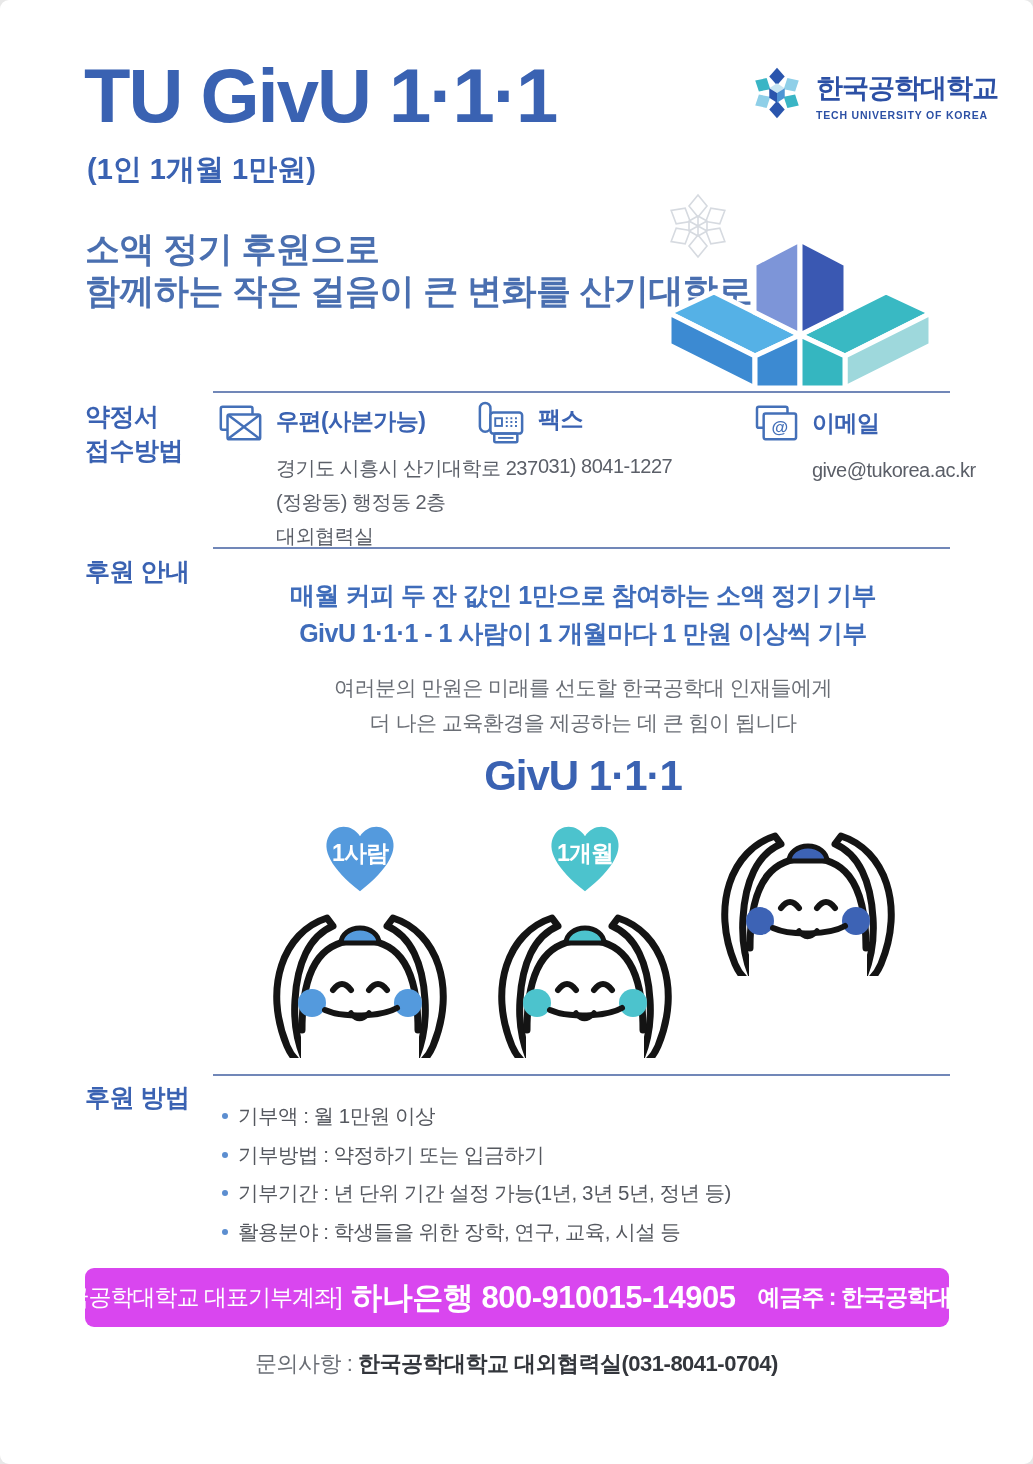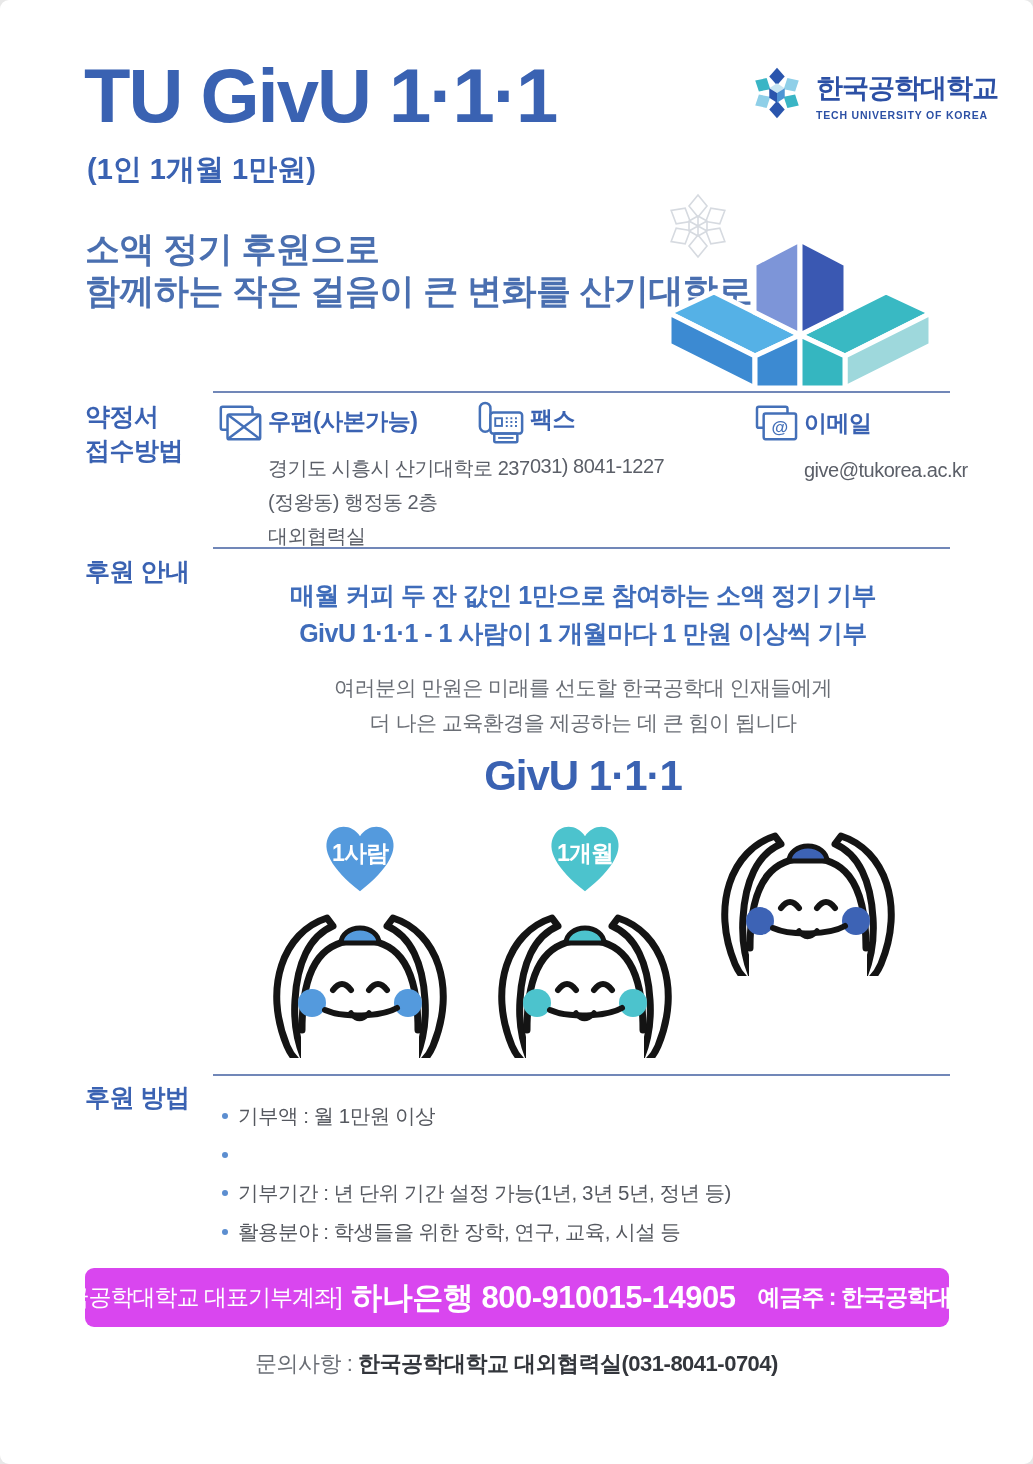--- a/index.html
+++ b/index.html
@@ -20,21 +20,21 @@
 
   .rule { left:213px; width:737px; height:2px; background:#7187b8; }
   .rule-1 { top:391px; } .rule-2 { top:547px; } .rule-3 { top:1074px; }
 
   .section-label { left:85px; font-size:25px; font-weight:700; color:#3a62b2; line-height:34px; letter-spacing:-0.5px; }
   .lbl-apply { top:399px; }
   .lbl-guide { top:554px; }
   .lbl-method { top:1080px; }
 
   
-  .contact-item { display:flex; gap:4px; align-items:flex-start; }
+  .contact-item { display:flex; gap:12px; align-items:flex-start; }
   .c1 { left:216px; top:402px; }
   .c2 { left:476px; top:400px; }
   .c3 { left:754px; top:404px; }
   .contact-label { font-size:23px; font-weight:700; color:#3a62b2; letter-spacing:-0.5px; margin-top:4px; }
   .contact-lines { font-size:20px; color:#5b5f68; line-height:34px; margin-top:14px; letter-spacing:-0.5px; }
 
   
   .center-col { left:148px; width:870px; text-align:center; }
   .guide-highlight { top:576px; font-size:25px; font-weight:700; color:#3f6cba; line-height:38px; letter-spacing:-0.5px; }
   .guide-desc { top:670px; font-size:21px; color:#6a6e75; line-height:35px; letter-spacing:-0.5px; }
@@ -295,20 +295,21 @@
   </div>
 
   <div class="abs section-label lbl-method">후원 방법</div>
   <div class="abs bullets">
     <div class="bullet-row">
       <span class="bullet-dot"></span>
       <span class="bullet-text">기부액 : 월 1만원 이상</span>
     </div>
     <div class="bullet-row">
       <span class="bullet-dot"></span>
+      <span class="bullet-text">기부방법 : 약정하기 또는 입금하기</span>
     </div>
     <div class="bullet-row">
       <span class="bullet-dot"></span>
       <span class="bullet-text">기부기간 : 년 단위 기간 설정 가능(1년, 3년 5년, 정년 등)</span>
     </div>
     <div class="bullet-row">
       <span class="bullet-dot"></span>
       <span class="bullet-text">활용분야 : 학생들을 위한 장학, 연구, 교육, 시설 등</span>
     </div>
   </div>

